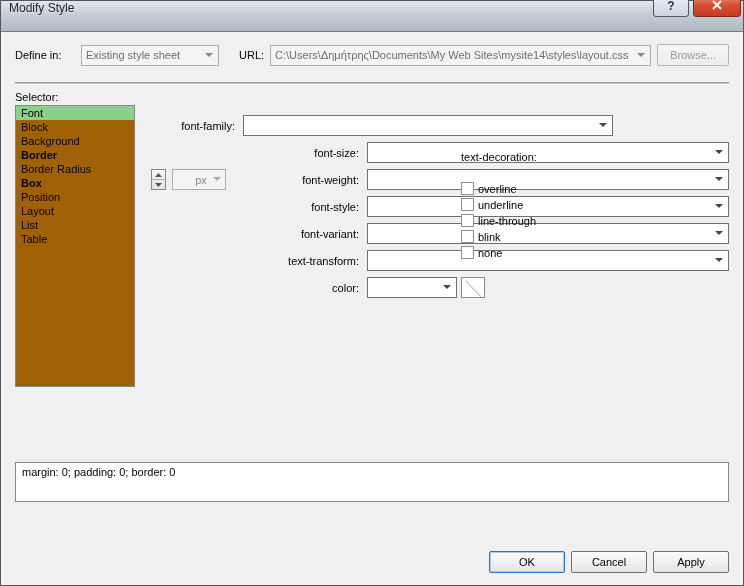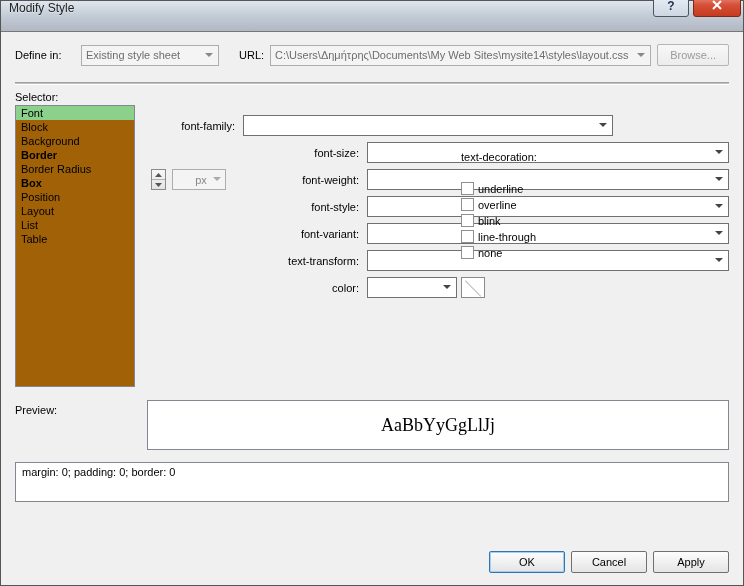--- a/index.html
+++ b/index.html
@@ -500,48 +500,42 @@
         </div>
       </div>
     </div>
   </div>
 
   <div class="deco-col">
     <div class="deco-title">text-decoration:</div>
     <div id="deco-items">
         <div class="deco-item">
           <span class="checkbox"></span>
-          <span>underline</span>
+          <span>overline</span>
         </div>
         <div class="deco-item">
           <span class="checkbox"></span>
-          <span>overline</span>
+          <span>underline</span>
+        </div>
+        <div class="deco-item">
+          <span class="checkbox"></span>
+          <span>line-through</span>
         </div>
         <div class="deco-item">
           <span class="checkbox"></span>
           <span>blink</span>
         </div>
         <div class="deco-item">
           <span class="checkbox"></span>
-          <span>line-through</span>
-        </div>
-        <div class="deco-item">
-          <span class="checkbox"></span>
           <span>none</span>
         </div>
       </div>
   </div>
 
   <div class="bottom">
-    <div class="bottom-row">
-      <div class="bottom-label">Preview:</div>
-      <div class="preview-box">
-        <span>AaBbYyGgLlJj</span>
-      </div>
-    </div>
     <div class="bottom-row">
       <div class="desc-box">
         <span>margin: 0; padding: 0; border: 0</span>
       </div>
     </div>
   </div>
 
   <div class="footer">
     <div class="btn primary">OK</div>
     <div class="btn">Cancel</div>

